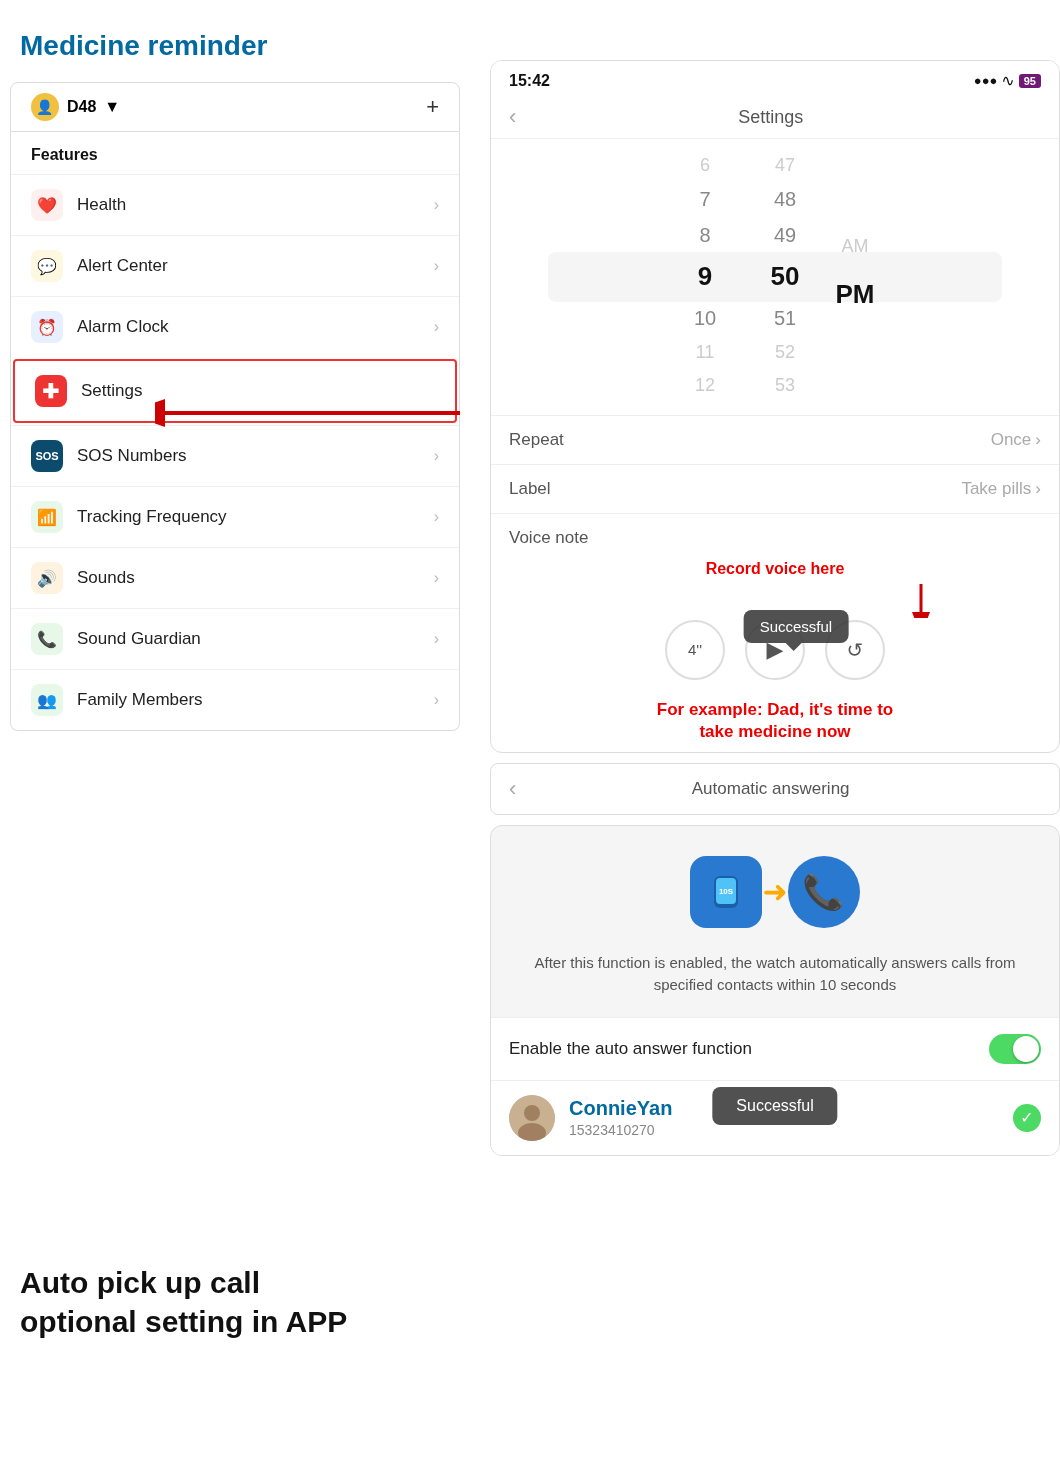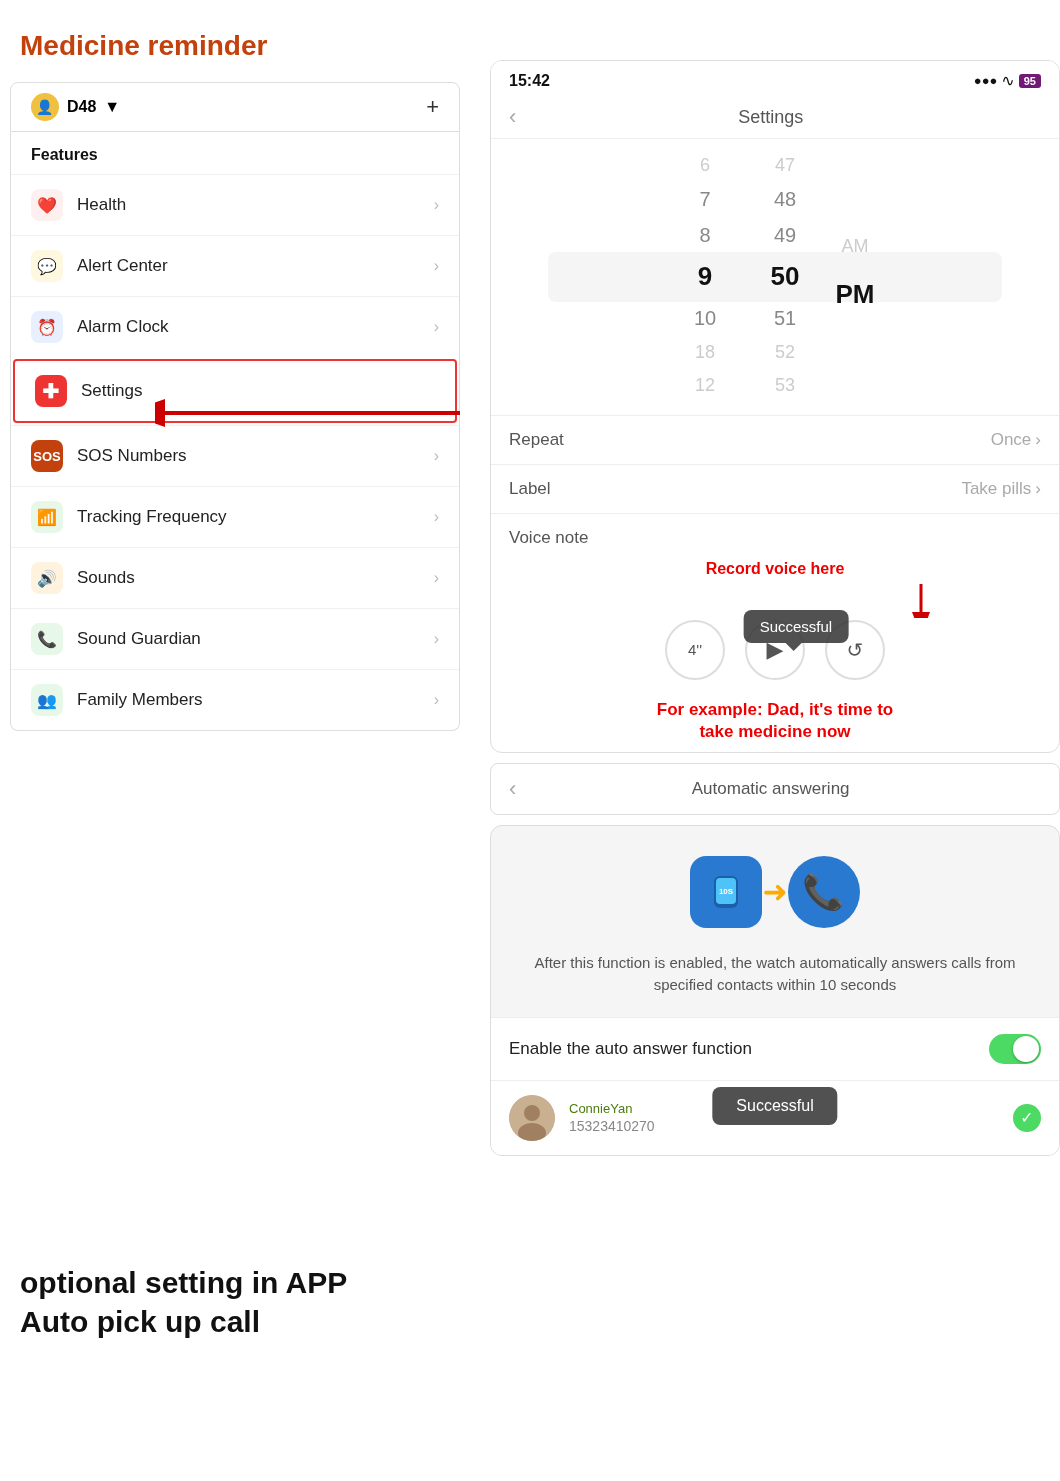--- a/index.html
+++ b/index.html
@@ -19,21 +19,21 @@
       width: 470px;
       min-height: 1481px;
       background: #fff;
       padding: 20px 0 0 0;
     }
 
     .page-title {
       font-size: 28px;
       font-weight: 800;
       padding: 10px 20px 20px 20px;
-      color: #c2410c;
+      color: #0369a1;
     }
 
     
     .device-header {
       display: flex;
       align-items: center;
       justify-content: space-between;
       padding: 10px 20px;
       border: 1px solid #ddd;
       margin: 0 10px 0 10px;
@@ -422,23 +422,23 @@
       align-items: center;
       justify-content: center;
       font-size: 22px;
       margin-right: 14px;
       overflow: hidden;
     }
     .contact-info {
       flex: 1;
     }
     .contact-name {
-      font-size: 13px;
-      font-weight: 400;
-      color: #4d7c0f;
+      font-size: 20px;
+      font-weight: 700;
+      color: #0369a1;
     }
     .contact-phone {
       font-size: 14px;
       color: #888;
       margin-top: 2px;
     }
     .contact-check {
       width: 28px;
       height: 28px;
       background: #4cd964;
@@ -515,21 +515,21 @@
       <span class="menu-item-label">Alarm Clock</span>
       <span class="chevron">›</span>
     </div>
 
     <div class="menu-item highlighted">
       <div class="menu-item-icon" style="background:#e33; color:#fff; font-weight:700; font-size:20px;">✚</div>
       <span class="menu-item-label">Settings</span>
     </div>
 
     <div class="menu-item">
-      <div class="menu-item-icon" style="background:#c2410c; color:#fff; font-size:13px; font-weight:800;">SOS</div>
+      <div class="menu-item-icon" style="background:#0c4a6e; color:#fff; font-size:11px; font-weight:800;">SOS</div>
       <span class="menu-item-label">SOS Numbers</span>
       <span class="chevron">›</span>
     </div>
 
     <div class="menu-item">
       <div class="menu-item-icon" style="background:#e8f8e8;">📶</div>
       <span class="menu-item-label">Tracking Frequency</span>
       <span class="chevron">›</span>
     </div>
 
@@ -557,22 +557,22 @@
       <defs>
         <marker id="arrowhead" markerWidth="10" markerHeight="7" refX="0" refY="3.5" orient="auto">
           <polygon points="0 0, 10 3.5, 0 7" fill="#cc0000"></polygon>
         </marker>
       </defs>
       <line x1="305" y1="25" x2="10" y2="25" stroke="#cc0000" stroke-width="4" marker-end="url(#arrowhead)"></line>
     </svg>
   </div>
 
   <div class="auto-pickup-text" style="position:absolute; bottom:120px; left:0; width:470px;">
+    <div class="bold-line">Auto pick up call</div>
     <div class="bold-line">optional setting in APP</div>
-    <div class="bold-line">Auto pick up call</div>
   </div>
 </div>
 
 <div class="right-panel">
 
   <div class="phone-screen">
 
     <div class="status-bar">
       <span class="status-time">15:42</span>
       <div class="status-icons">
@@ -590,21 +590,21 @@
     <div class="time-picker-wrap">
       <div class="picker-row-highlight"></div>
       <div style="display:flex; justify-content:center; align-items:center; gap:0; position:relative; z-index:1; padding: 6px 0 6px 0;">
 
         <div class="time-column">
           <div class="time-item">6</div>
           <div class="time-item near">7</div>
           <div class="time-item near">8</div>
           <div class="time-item selected">9</div>
           <div class="time-item near">10</div>
-          <div class="time-item">18</div>
+          <div class="time-item">11</div>
           <div class="time-item">12</div>
         </div>
 
         <div class="time-column">
           <div class="time-item">47</div>
           <div class="time-item near">48</div>
           <div class="time-item near">49</div>
           <div class="time-item selected">50</div>
           <div class="time-item near">51</div>
           <div class="time-item">52</div>

